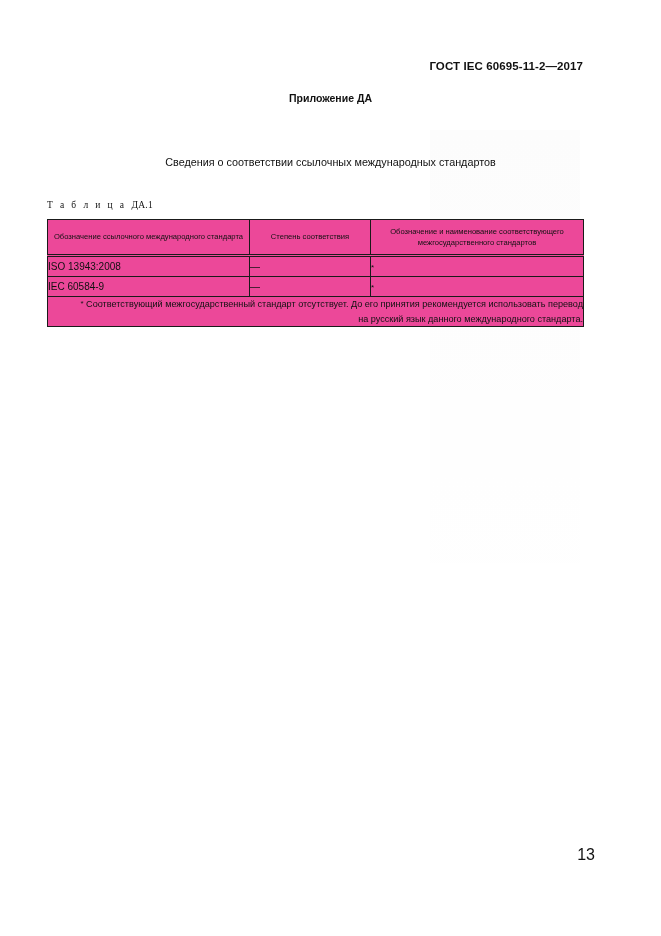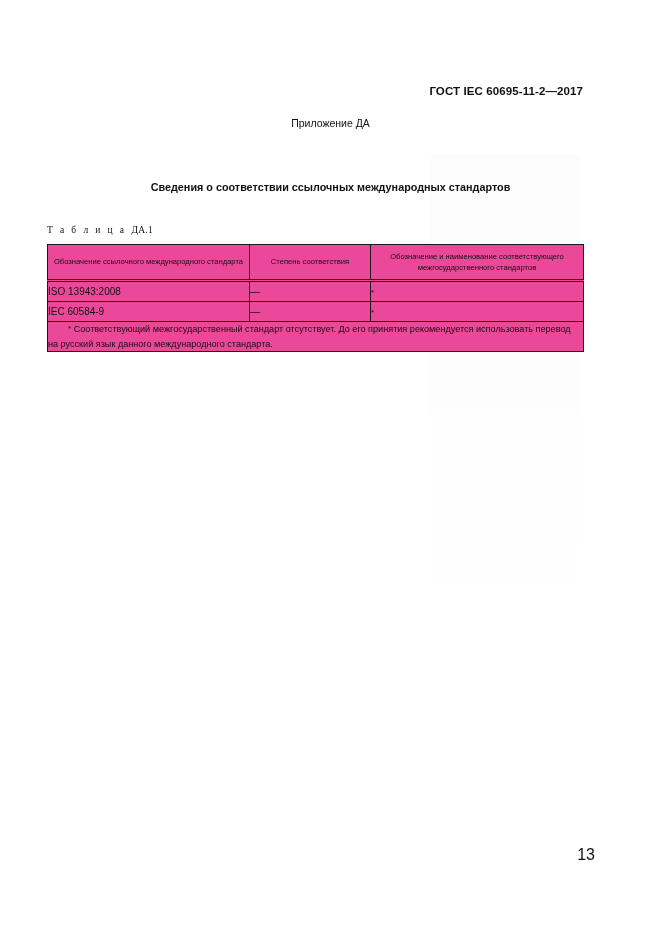--- a/index.html
+++ b/index.html
@@ -13,21 +13,20 @@
     position: relative;
     font-family: "Liberation Sans", sans-serif;
     color: #111111;
     overflow: hidden;
   }
 
   .page {
     position: absolute;
     inset: 0;
     background: #ffffff;
-    margin-top: 25px;
   }
 
   
   .doc-header {
     position: absolute;
     top: 60px;
     right: 78px;
     font-size: 11.5px;
     font-weight: bold;
     letter-spacing: 0.1px;
@@ -37,32 +36,32 @@
   
   .annex-block {
     position: absolute;
     top: 90px;
     left: 0;
     right: 0;
     text-align: center;
     font-size: 10.5px;
     line-height: 16px;
   }
-  .annex-block .annex-name { font-weight: normal; }
+  .annex-block .annex-name { font-weight: bold; }
   .annex-block .annex-kind { font-weight: normal; }
 
   
   .annex-title {
     position: absolute;
     top: 155px;
     left: 70px;
     right: 70px;
     text-align: center;
     font-size: 10.8px;
-    font-weight: bold;
+    font-weight: normal;
     line-height: 15px;
   }
 
   
   .table-caption {
     position: absolute;
     top: 200px;
     left: 47px;
     font-size: 9.5px;
     letter-spacing: 2.4px;
@@ -105,21 +104,21 @@
     height: 19px;
     padding: 1px 4px;
   }
   .dash-cell { font-size: 10px; }
   .star-cell { font-size: 8px; vertical-align: top; padding-top: 4px; }
   .star-cell span { position: relative; top: 1px; }
 
   .note-cell {
     font-size: 9.1px;
     line-height: 14px;
-    text-align: left;
+    text-align: right;
     padding: 5px 8px 6px 8px;
   }
   .note-cell .note-indent { padding-left: 20px; }
   .note-cell sup {
     font-size: 8px;
     vertical-align: baseline;
     position: relative;
     top: -1px;
   }
 

